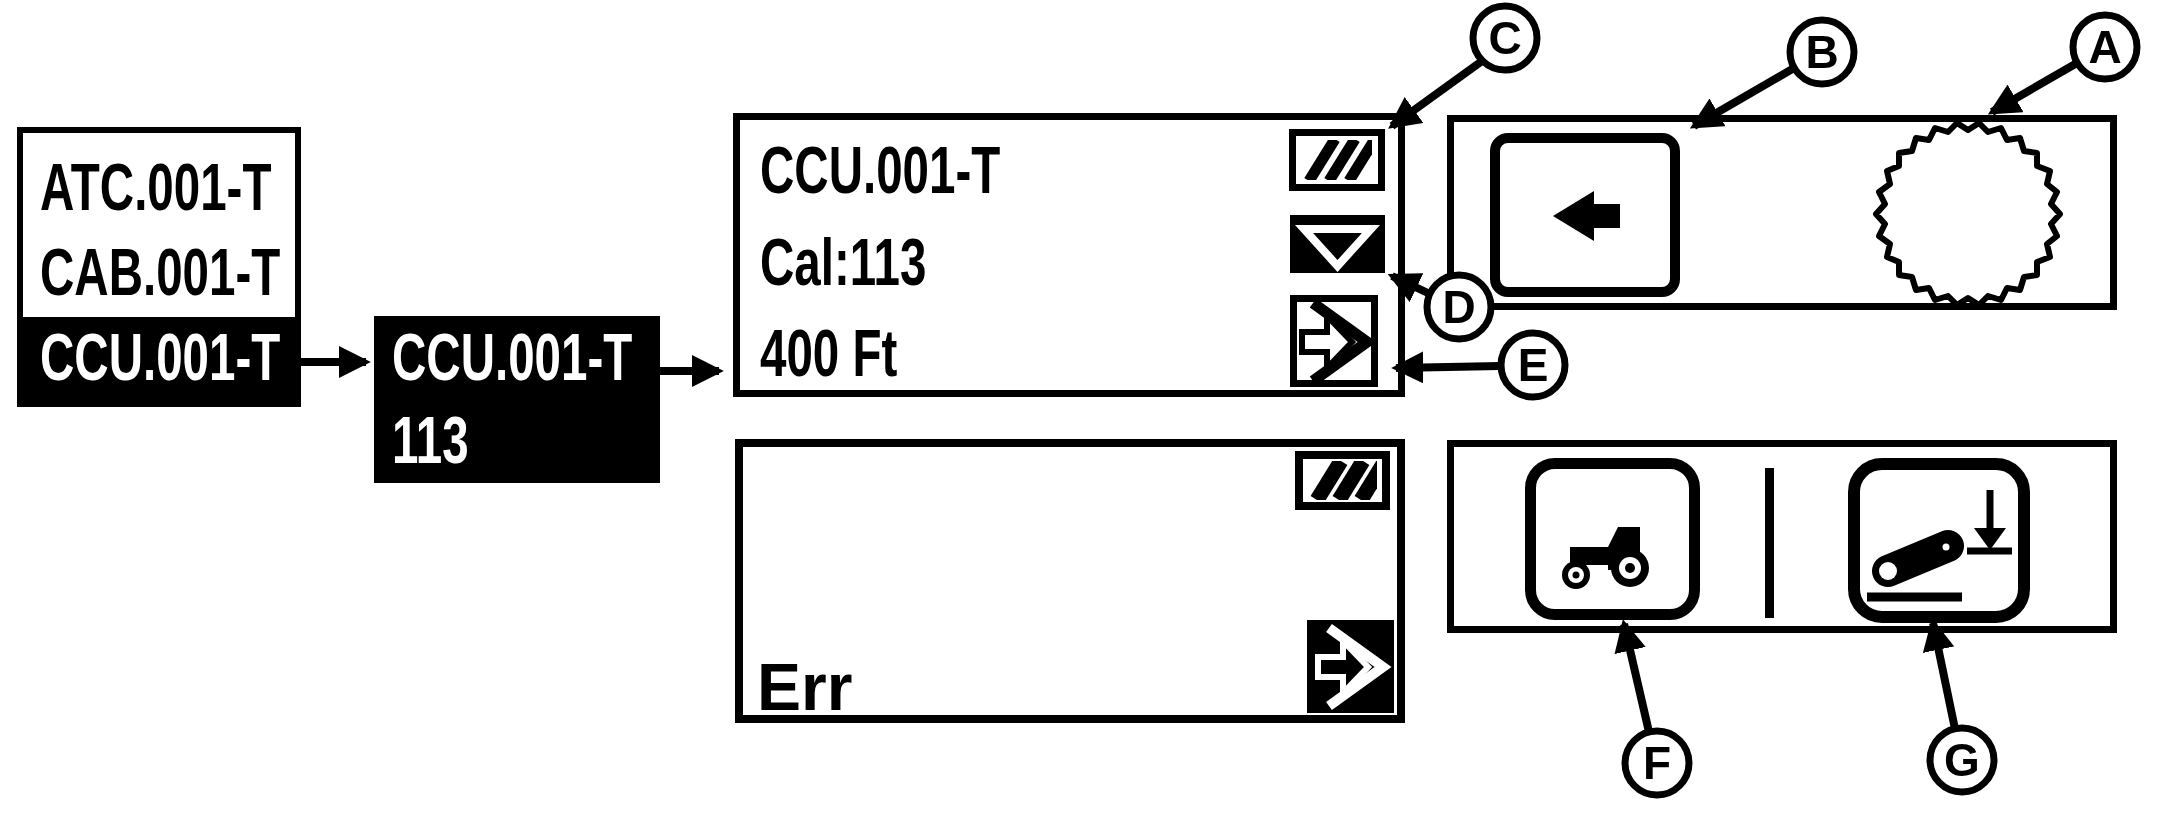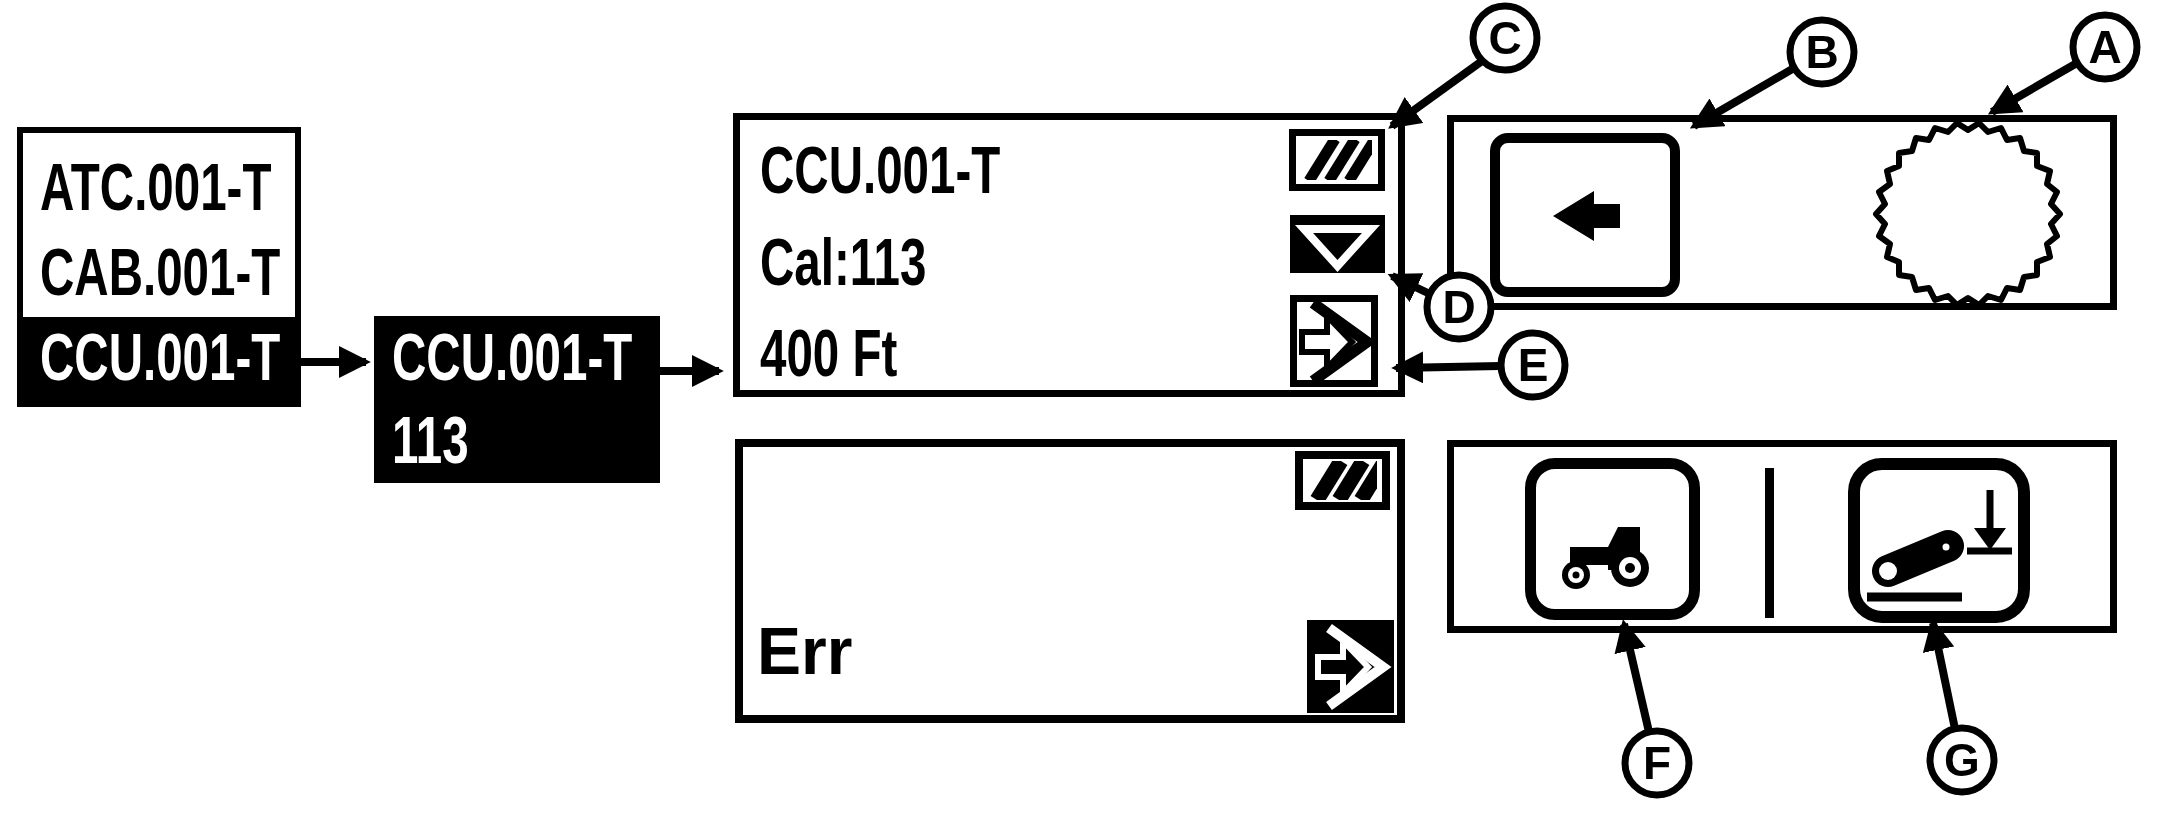--- a/index.html
+++ b/index.html
@@ -59,21 +59,21 @@
   </div>
 
   <div class="abs" style="left:1290px;top:295px;width:88px;height:92px;border:7px solid #000;background:#fff;">
     <svg width="74" height="78" viewBox="0 0 74 78">
       <polyline points="16,1 70,40 16,79" fill="none" stroke="#000" stroke-width="11"></polyline>
       <path d="M5 30 L30 30 L30 14 L55 40 L30 66 L30 50 L5 50 Z" fill="#fff" stroke="#000" stroke-width="6"></path>
     </svg>
   </div>
 
   <div class="abs" style="left:735px;top:439px;width:670px;height:284px;border:8px solid #000;background:#fff;"></div>
-  <div class="abs devtext wide" style="left:757px;top:618px;">Err</div>
+  <div class="abs devtext wide" style="left:757px;top:654px;">Err</div>
 
   <div class="abs" style="left:1295px;top:451px;width:95px;height:59px;border:8px solid #000;background:#fff;">
     <svg width="79" height="43" viewBox="0 0 79 43">
       <defs>
           <clipPath id="clip-h2">
             <rect x="5" y="2" width="69" height="39"></rect>
           </clipPath>
         </defs>
       <g clip-path="url(#clip-h2)" stroke="#000" stroke-width="15">
         <line x1="14" y1="41" x2="38" y2="2"></line>

